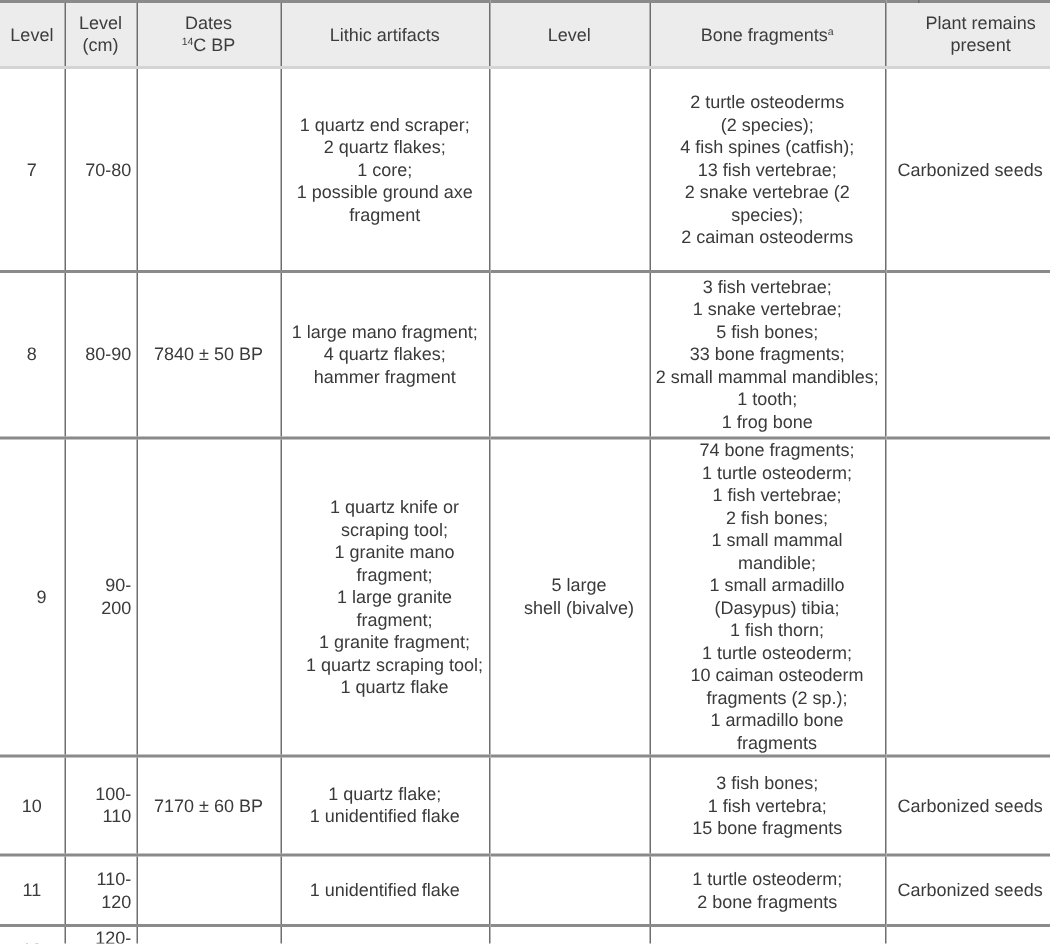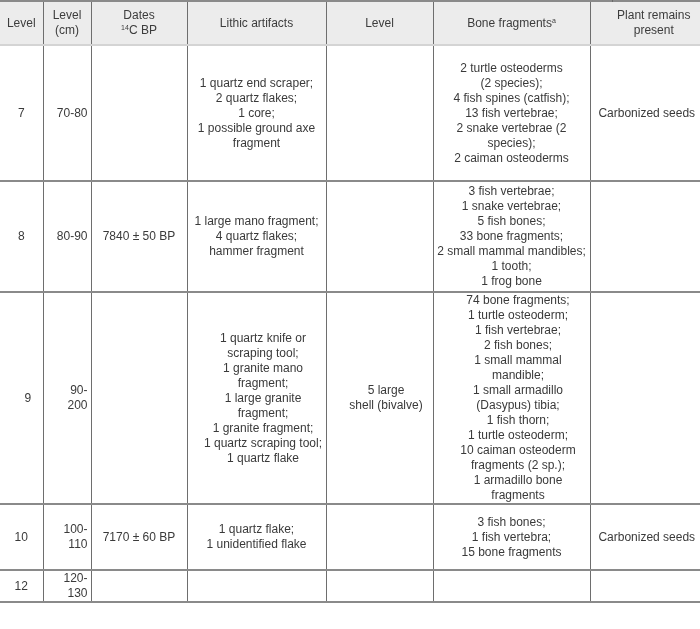--- a/index.html
+++ b/index.html
@@ -185,20 +185,30 @@
         <td class="left">100-110</td>
         <td>7170 ± 60 BP</td>
         <td>1 quartz flake;
 1 unidentified flake</td>
         <td></td>
         <td>3 fish bones;
 1 fish vertebra;
 15 bone fragments</td>
         <td class="plant">Carbonized seeds</td>
       </tr>
+      <tr class="r11">
+        <td>11</td>
+        <td class="left">110-120</td>
+        <td></td>
+        <td>1 unidentified flake</td>
+        <td></td>
+        <td>1 turtle osteoderm;
+2 bone fragments</td>
+        <td class="plant">Carbonized seeds</td>
+      </tr>
       <tr class="r12">
         <td>12</td>
         <td class="left">120-130</td>
         <td></td>
         <td></td>
         <td></td>
         <td></td>
         <td class="plant"></td>
       </tr>
     </tbody>

